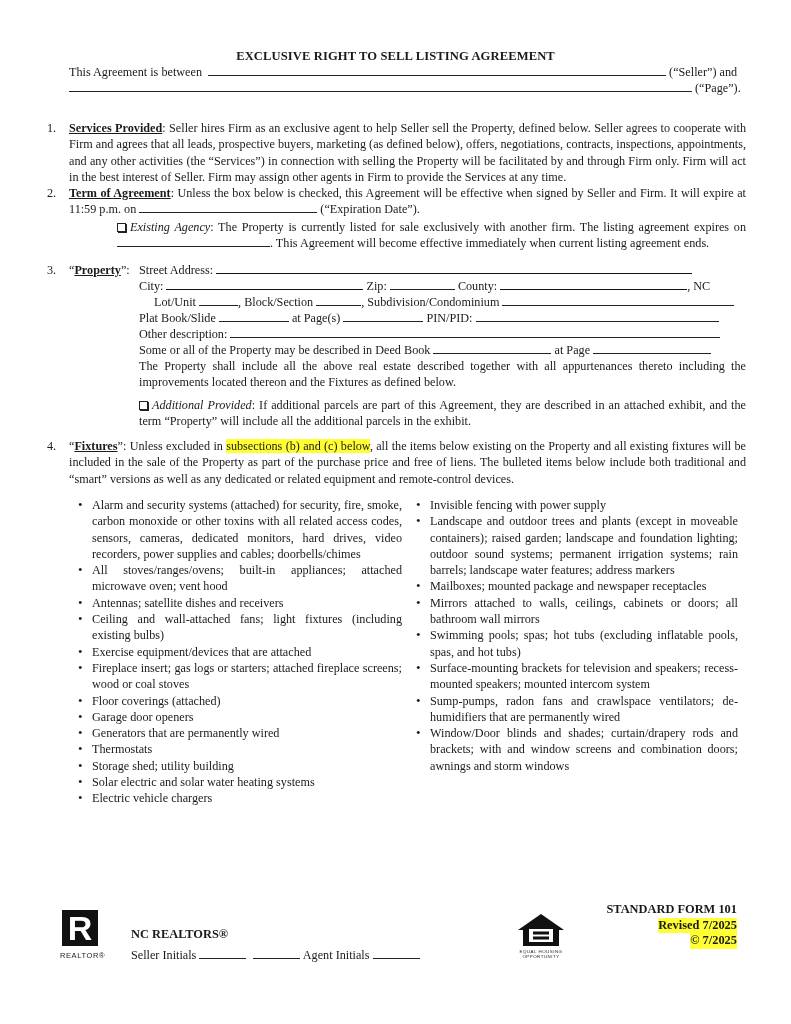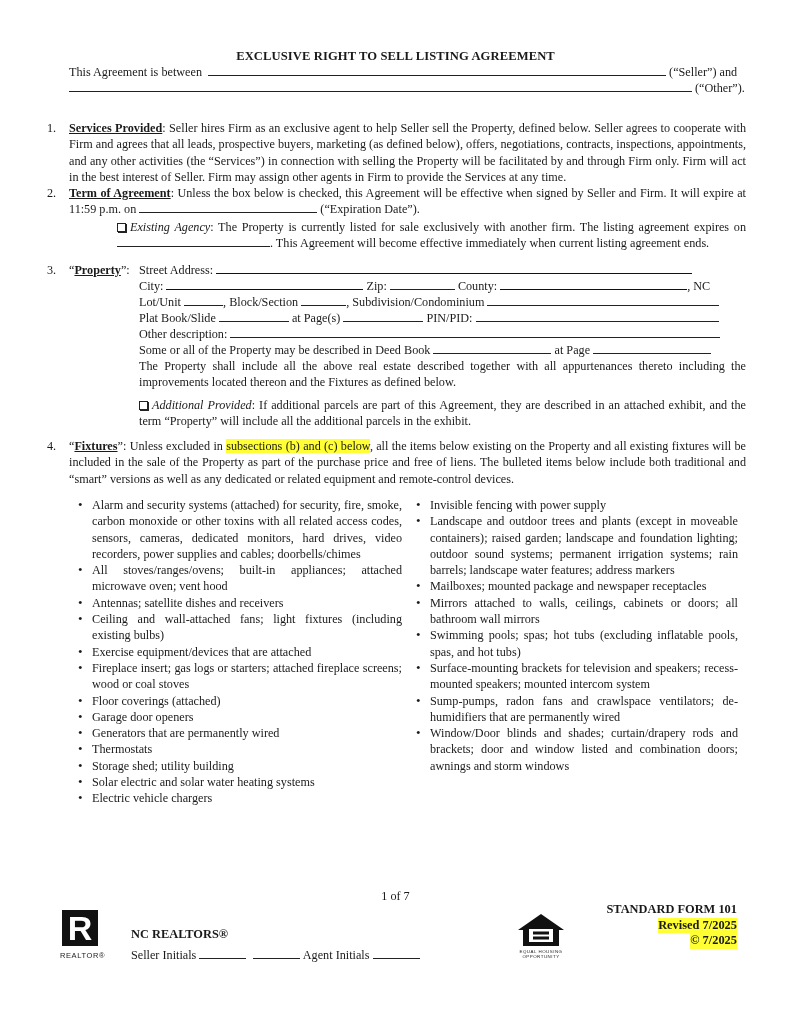--- a/index.html
+++ b/index.html
@@ -43,21 +43,21 @@
 
   <div class="abs title">EXCLUSIVE RIGHT TO SELL LISTING AGREEMENT</div>
 
   <div class="abs row" style="left:69px; top:64px;">
     <span>This Agreement is between</span>
     <span class="blank" style="width:458px; margin-left:3px;"></span>
     <span>(“Seller”) and</span>
   </div>
   <div class="abs row" style="left:69px; top:80px;">
     <span class="blank" style="width:623px;"></span>
-    <span>(“Other”).</span>
+    <span>(“Page”).</span>
   </div>
 
   <div>
     <span class="num" style="top:120px;">1.</span>
     <div class="sec just" style="top:120px;">
       <span class="lbl">Services Provided</span><span>: Seller hires Firm as an exclusive agent to help Seller sell the Property, defined below. Seller agrees to cooperate with Firm and agrees that all leads, prospective buyers, marketing (as defined below), offers, negotiations, contracts, inspections, appointments, and any other activities (the “Services”) in connection with selling the Property will be facilitated by and through Firm only. Firm will act in the best interest of Seller. Firm may assign other agents in Firm to provide the Services at any time.</span>
     </div>
   </div>
 
   <div>
@@ -83,21 +83,21 @@
       <span class="blank blank-bold" style="width:476px;"></span>
     </div>
     <div class="abs row" style="left:139px; top:278px;">
       <span>City:</span>
       <span class="blank blank-bold" style="width:197px;"></span>
       <span>Zip:</span>
       <span class="blank" style="width:65px;"></span>
       <span>County:</span>
       <span class="blank blank-bold" style="width:187px;"></span><span>, NC</span>
     </div>
-    <div class="abs row" style="left:139px; top:294px;">
+    <div class="abs row" style="left:154px; top:294px;">
       <span>Lot/Unit</span>
       <span class="blank" style="width:39px;"></span><span>, Block/Section</span>
       <span class="blank" style="width:45px;"></span><span>, Subdivision/Condominium</span>
       <span class="blank" style="width:232px;"></span>
     </div>
     <div class="abs row" style="left:139px; top:310px;">
       <span>Plat Book/Slide</span>
       <span class="blank" style="width:70px;"></span>
       <span>at Page(s)</span>
       <span class="blank" style="width:80px;"></span>
@@ -142,25 +142,24 @@
         <li>Electric vehicle chargers</li>
       </ul>
     <ul class="abs bul colR" id="fixtures-right">
         <li>Invisible fencing with power supply</li>
         <li>Landscape and outdoor trees and plants (except in moveable containers); raised garden; landscape and foundation lighting; outdoor sound systems; permanent irrigation systems; rain barrels; landscape water features; address markers</li>
         <li>Mailboxes; mounted package and newspaper receptacles</li>
         <li>Mirrors attached to walls, ceilings, cabinets or doors; all bathroom wall mirrors</li>
         <li>Swimming pools; spas; hot tubs (excluding inflatable pools, spas, and hot tubs)</li>
         <li>Surface-mounting brackets for television and speakers; recess-mounted speakers; mounted intercom system</li>
         <li>Sump-pumps, radon fans and crawlspace ventilators; de-humidifiers that are permanently wired</li>
-        <li>Window/Door blinds and shades; curtain/drapery rods and brackets; door and window listed and combination doors; awnings and storm windows</li>
+        <li>Window/Door blinds and shades; curtain/drapery rods and brackets; with and window screens and combination doors; awnings and storm windows</li>
       </ul>
   </div>
 
-  <div class="abs pg">1 of 7</div>
 
   <div class="abs realtor-logo">
     <div class="realtor-sq"></div>
     <div class="realtor-r">R</div>
     <div class="realtor-txt">REALTOR®</div>
   </div>
 
   <div class="abs org">NC REALTORS®</div>
   <div class="abs initials">
     <span>Seller Initials</span>

